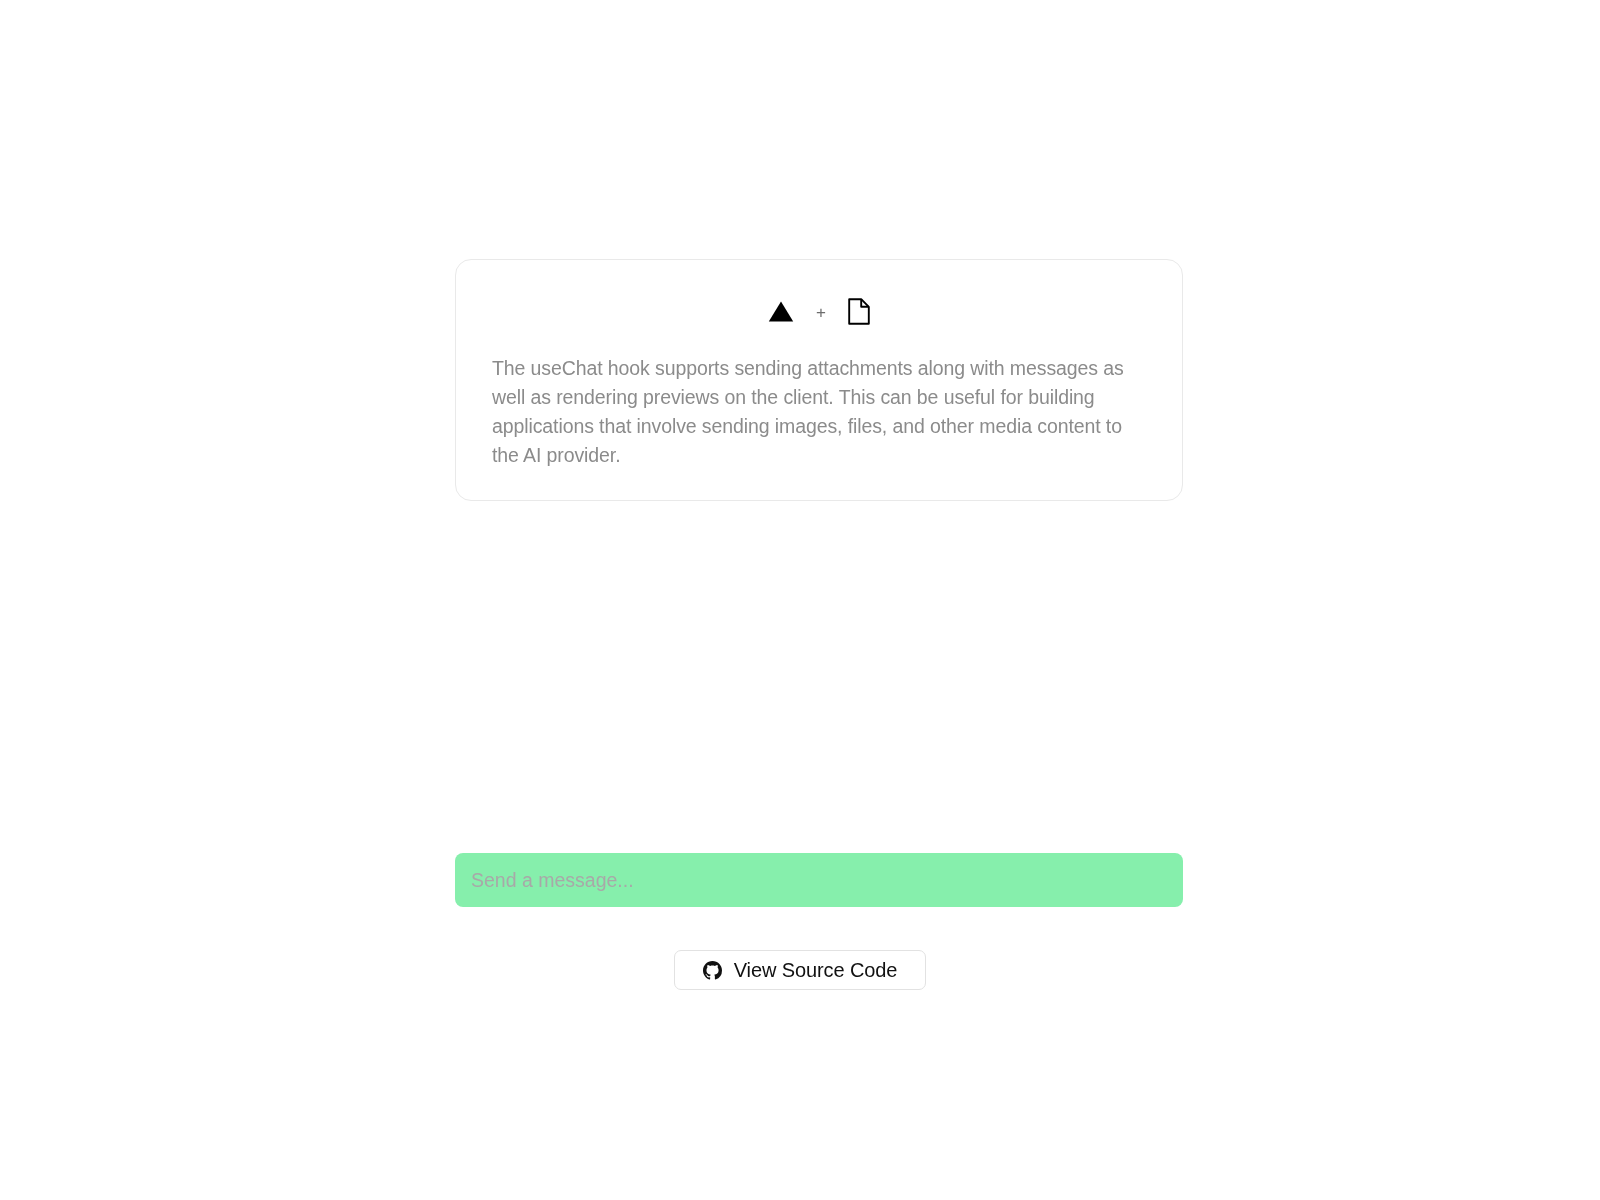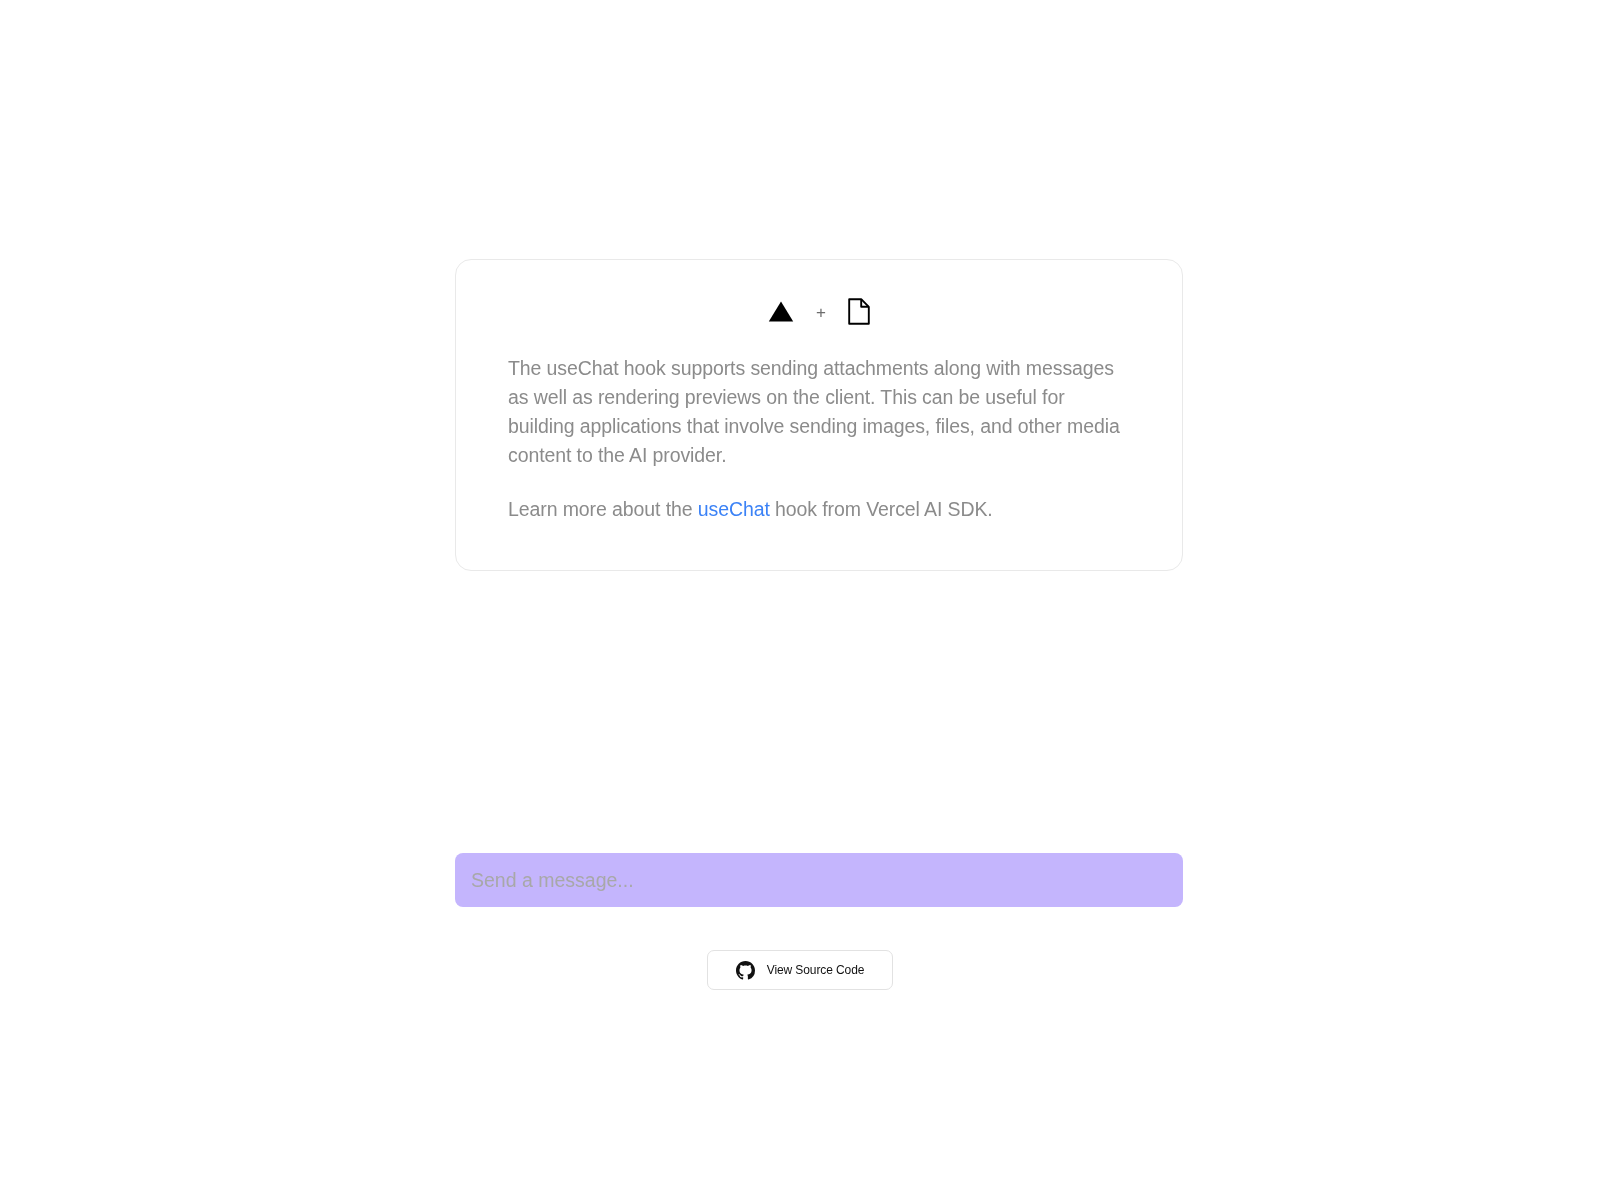--- a/index.html
+++ b/index.html
@@ -47,21 +47,21 @@
 
   .plus-sign {
     font-size: 17px;
     color: #6d6d6d;
     line-height: 1;
     font-weight: 400;
     transform: translateY(1px);
   }
 
   .card p {
-    margin: 16px;
+    margin: 0;
     color: #8b8b8b;
     font-size: 19.5px;
     line-height: 29px;
     letter-spacing: -0.1px;
   }
 
   .card p.second {
     margin-top: 25px;
   }
 
@@ -70,21 +70,21 @@
     text-decoration: none;
   }
 
   
   .composer {
     position: absolute;
     left: 455px;
     top: 853px;
     width: 728px;
     height: 54px;
-    background: #c4b5fd;
+    background: #86efac;
     border: none;
     border-radius: 8px;
     padding: 0 16px;
     font-family: "Liberation Sans", sans-serif;
     font-size: 19.5px;
     color: #111111;
     outline: none;
   }
   .composer::placeholder {
     color: #a8a8a8;
@@ -102,21 +102,21 @@
     gap: 23px;
   }
 
   .btn {
     display: inline-flex;
     align-items: center;
     gap: 12px;
     height: 40px;
     padding: 0 28px;
     border-radius: 7px;
-    font-size: 12px;
+    font-size: 20px;
     letter-spacing: -0.1px;
     cursor: pointer;
     white-space: nowrap;
   }
 
   .btn-light {
     background: #ffffff;
     border: 1px solid #e2e2e2;
     color: #111111;
   }
@@ -147,23 +147,20 @@
       <span class="icon-file">
         <svg width="22" height="27" viewBox="0 0 22 27" aria-hidden="true">
           <path d="M1.2 1.2 H13.2 L20.8 8.8 V25.8 H1.2 Z" fill="none" stroke="#000000" stroke-width="1.9" stroke-linejoin="round"></path>
           <path d="M13.2 1.2 V8.8 H20.8" fill="none" stroke="#000000" stroke-width="1.9" stroke-linejoin="round"></path>
         </svg>
       </span>
     </div>
 
     <p class="first">The useChat hook supports sending attachments along with messages as well as rendering previews on the client. This can be useful for building applications that involve sending images, files, and other media content to the AI provider.</p>
 
-    <p class="second">
-      <span>Learn more about the </span><a class="link" href="#">useChat</a><span> hook from Vercel AI SDK.</span>
-    </p>
 
   </div>
 
   <input class="composer" type="text" placeholder="Send a message..." style="">
 
   <div class="footer-buttons">
 
     <button class="btn btn-light">
       <span>
         <svg width="19" height="19" viewBox="0 0 16 16" aria-hidden="true">

